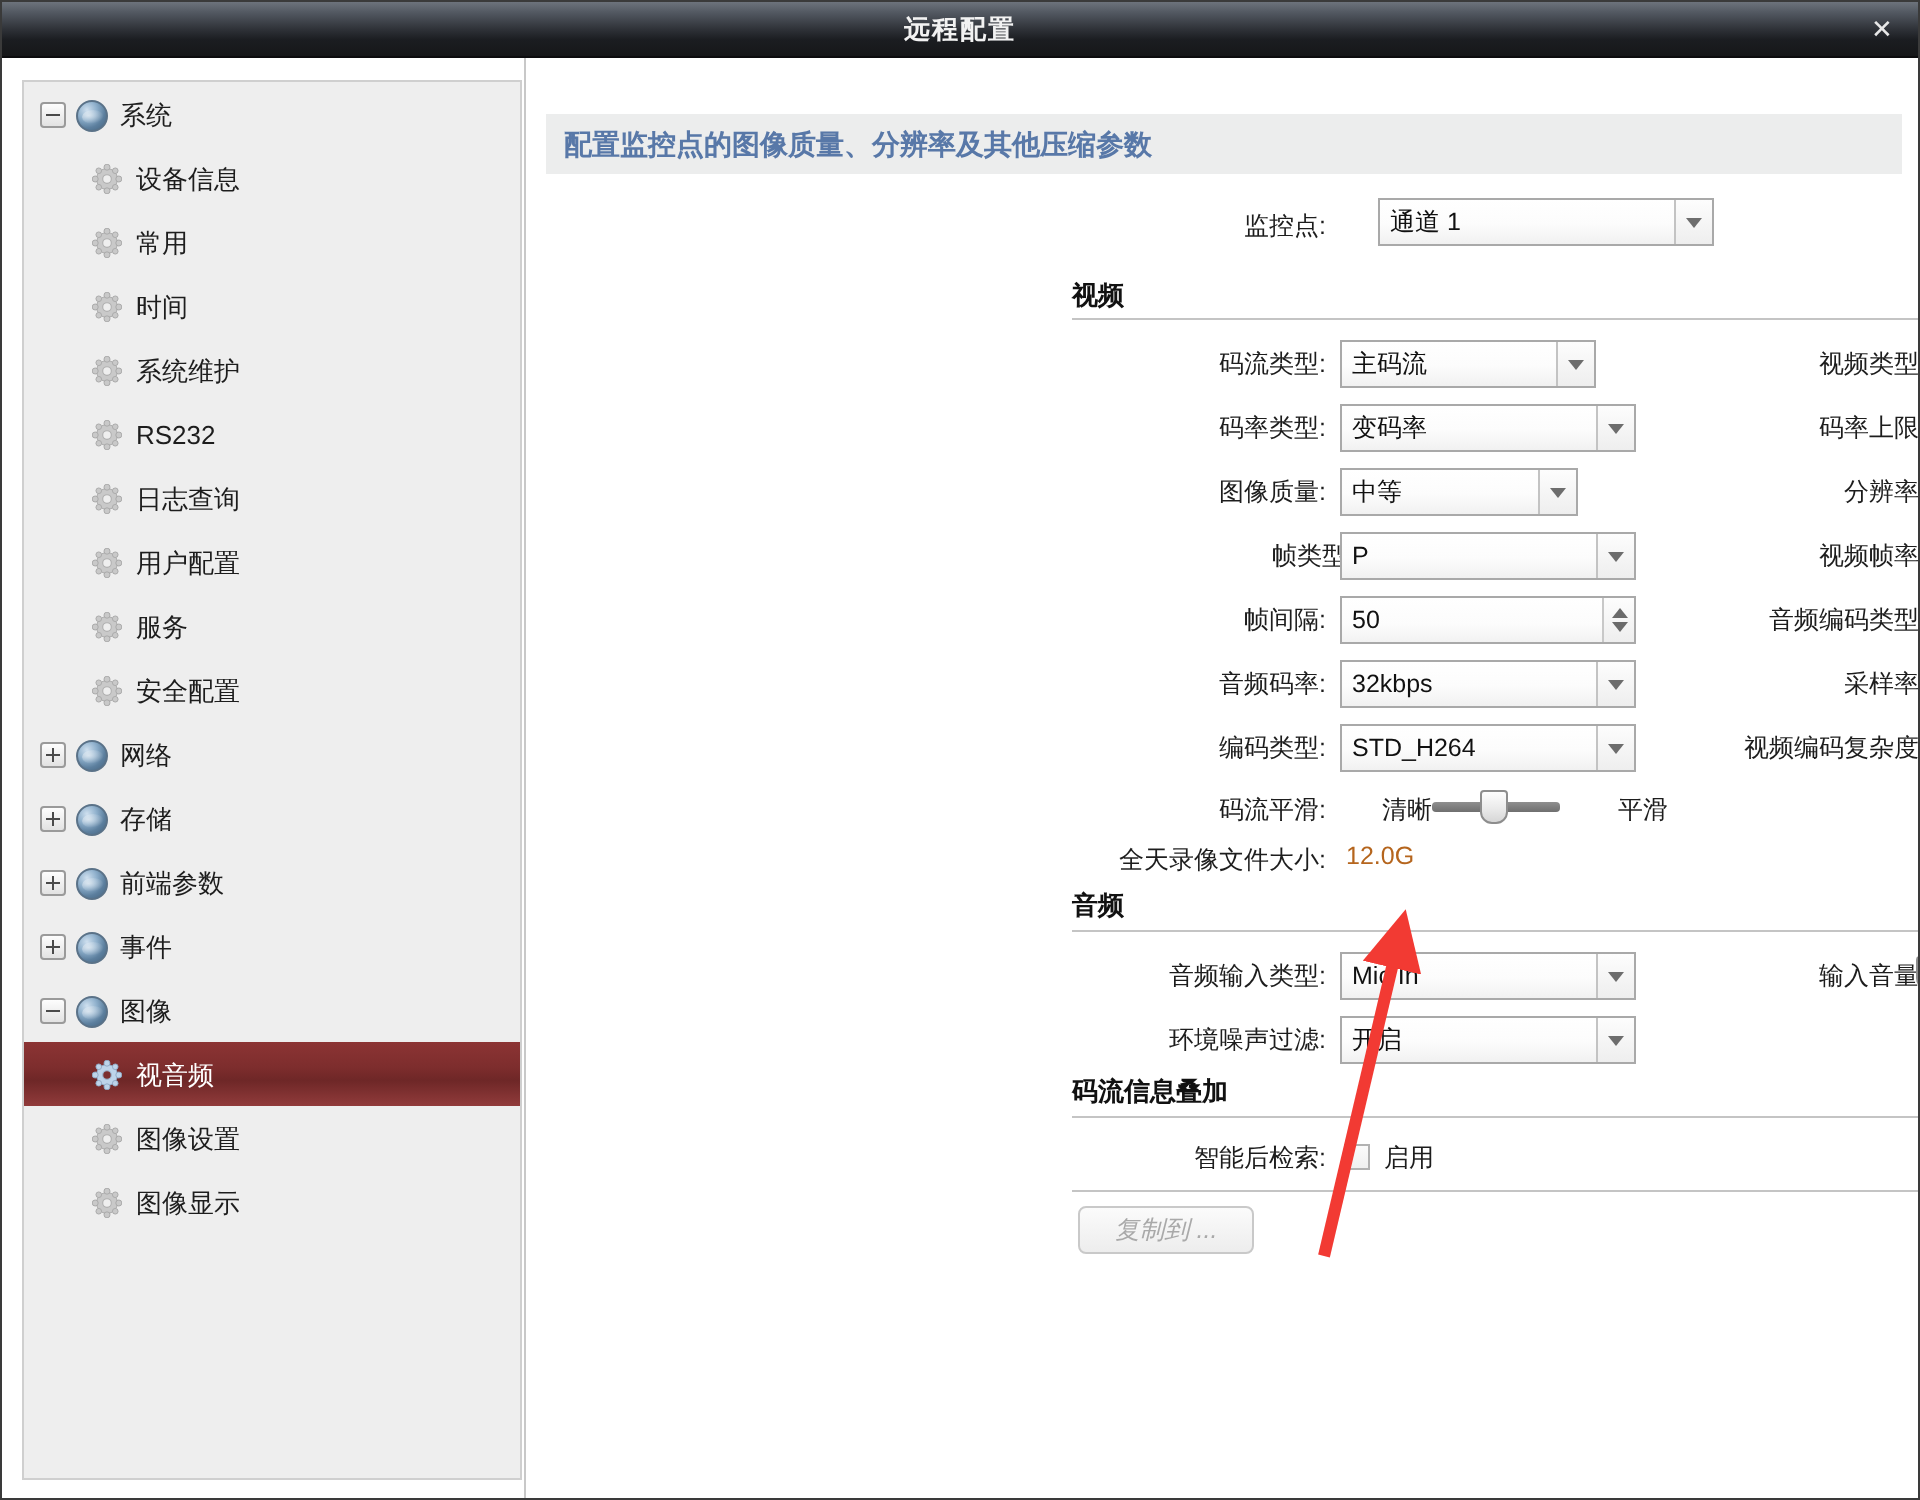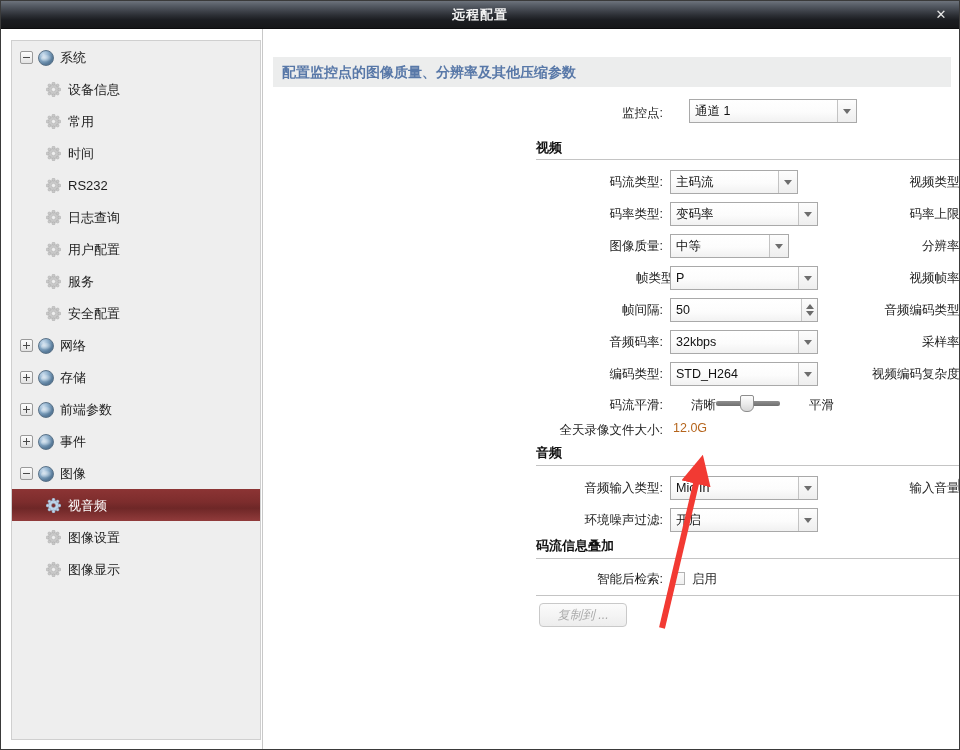--- a/index.html
+++ b/index.html
@@ -398,20 +398,34 @@
                 <circle cx="8" cy="1.7" r="1.6"></circle>
                 <circle cx="8" cy="14.3" r="1.6"></circle>
                 <circle cx="1.7" cy="8" r="1.6"></circle>
                 <circle cx="14.3" cy="8" r="1.6"></circle>
                 <circle cx="3.6" cy="3.6" r="1.5"></circle>
                 <circle cx="12.4" cy="3.6" r="1.5"></circle>
                 <circle cx="3.6" cy="12.4" r="1.5"></circle>
                 <circle cx="12.4" cy="12.4" r="1.5"></circle>
               </g>
               <circle cx="8" cy="8" r="2.3" fill="#eeeeee" stroke="#b0b0b0" stroke-width="0.6"></circle>
+            </svg></span><span class="node-label">系统维护</span></div>
+        <div class="tree-node level1"><span class="gear-icon"><svg width="15" height="15" viewBox="0 0 16 16">
+              <g fill="#c9c9c9" stroke="#a8a8a8" stroke-width="0.5">
+                <circle cx="8" cy="8" r="5.6"></circle>
+                <circle cx="8" cy="1.7" r="1.6"></circle>
+                <circle cx="8" cy="14.3" r="1.6"></circle>
+                <circle cx="1.7" cy="8" r="1.6"></circle>
+                <circle cx="14.3" cy="8" r="1.6"></circle>
+                <circle cx="3.6" cy="3.6" r="1.5"></circle>
+                <circle cx="12.4" cy="3.6" r="1.5"></circle>
+                <circle cx="3.6" cy="12.4" r="1.5"></circle>
+                <circle cx="12.4" cy="12.4" r="1.5"></circle>
+              </g>
+              <circle cx="8" cy="8" r="2.3" fill="#eeeeee" stroke="#b0b0b0" stroke-width="0.6"></circle>
             </svg></span><span class="node-label">RS232</span></div>
         <div class="tree-node level1"><span class="gear-icon"><svg width="15" height="15" viewBox="0 0 16 16">
               <g fill="#c9c9c9" stroke="#a8a8a8" stroke-width="0.5">
                 <circle cx="8" cy="8" r="5.6"></circle>
                 <circle cx="8" cy="1.7" r="1.6"></circle>
                 <circle cx="8" cy="14.3" r="1.6"></circle>
                 <circle cx="1.7" cy="8" r="1.6"></circle>
                 <circle cx="14.3" cy="8" r="1.6"></circle>
                 <circle cx="3.6" cy="3.6" r="1.5"></circle>
                 <circle cx="12.4" cy="3.6" r="1.5"></circle>

